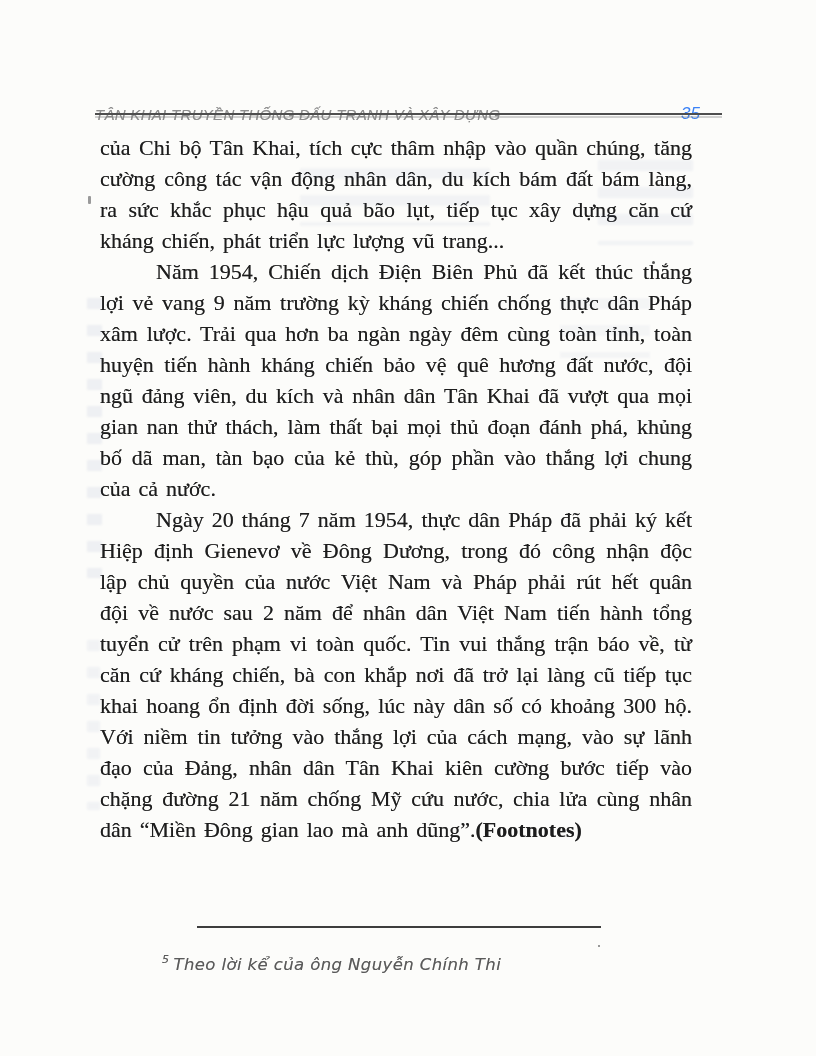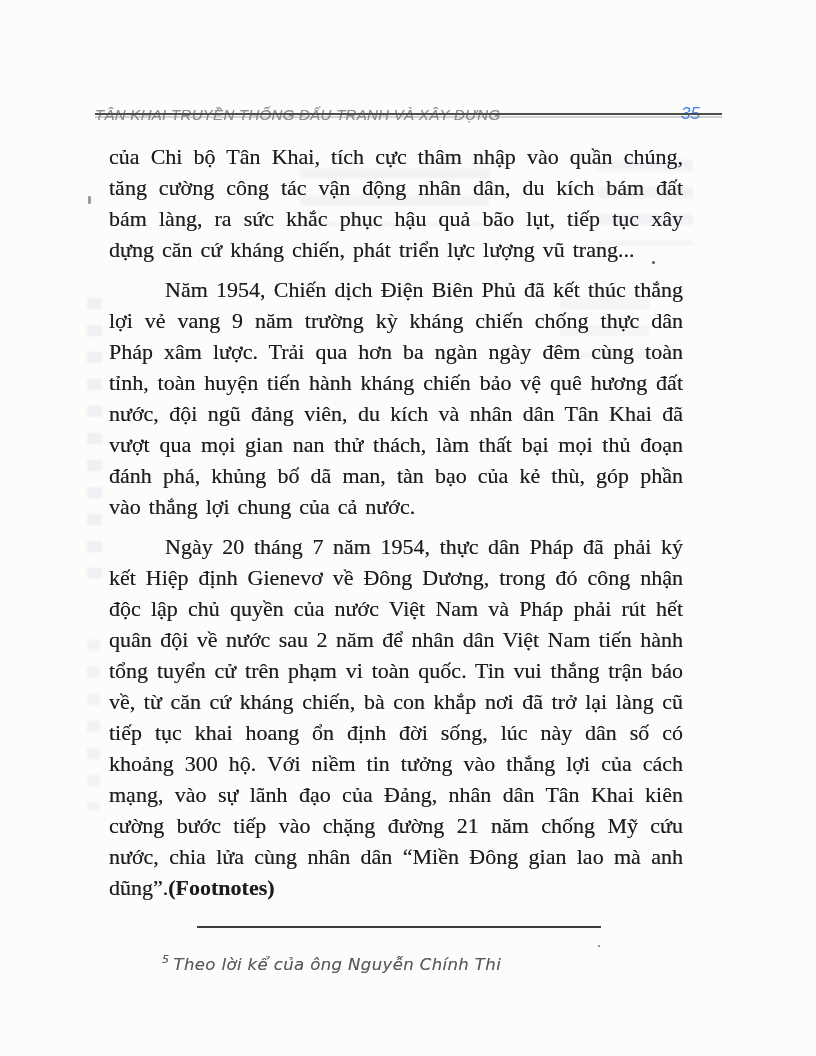--- a/index.html
+++ b/index.html
@@ -31,21 +31,21 @@
     background:#4e4e4e;
     box-shadow:0 3px 0 rgba(130,130,130,.35);
   }
   
   .body-text{
     position:absolute;left:100px;top:132px;width:592px;
     font-size:22px;line-height:31px;color:#1d1d1d;
     text-align:justify;word-spacing:2.5px;
     text-shadow:0 0 .4px rgba(10,10,10,.55);
   }
-  .body-text p{margin:9px;}
+  .body-text p{margin:0;}
   .body-text p.indent{text-indent:56px;}
   .bold-suffix{font-weight:bold;}
   
   .footnote-rule{
     position:absolute;left:197px;top:926px;width:404px;height:2px;
     background:#3d3d3d;
   }
   .footnote{
     position:absolute;left:162px;top:936px;
     font-family:"DejaVu Sans","Liberation Sans",sans-serif;

